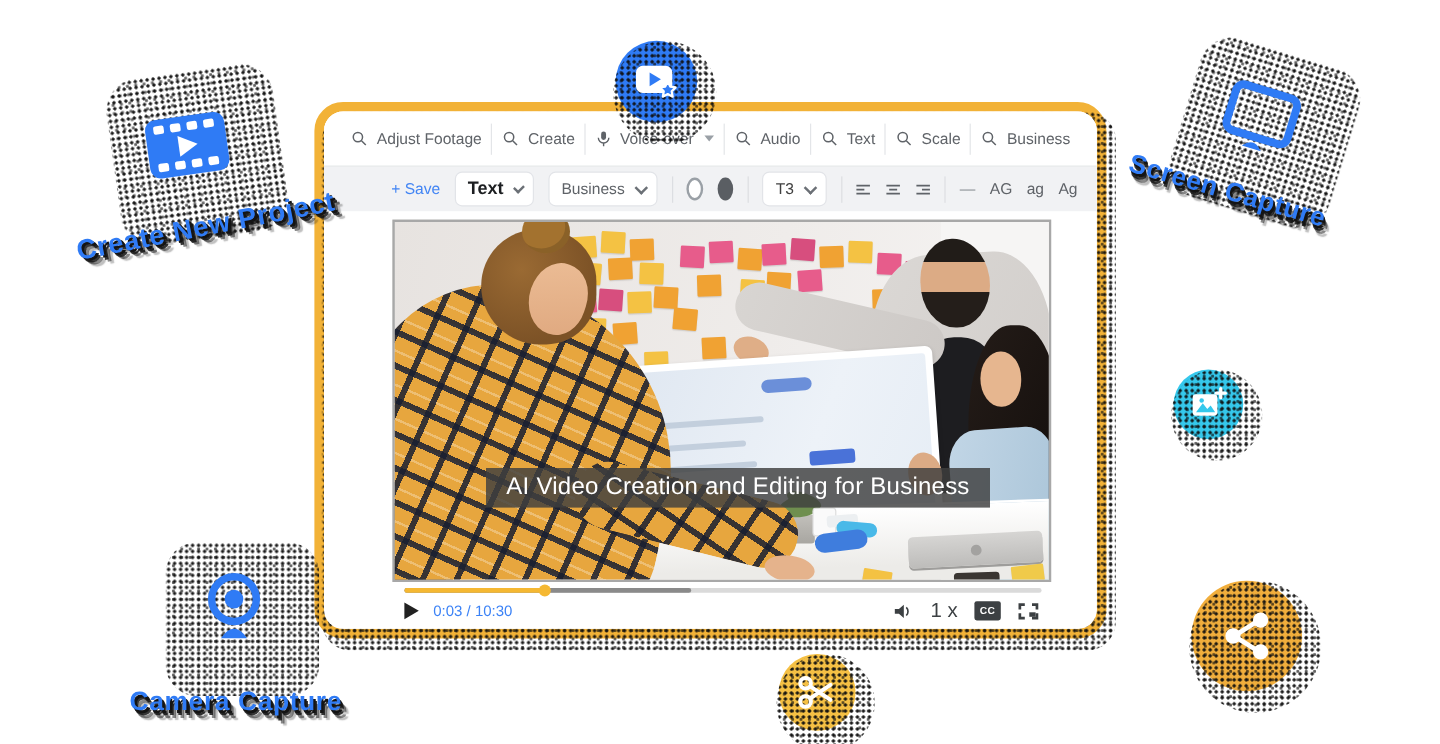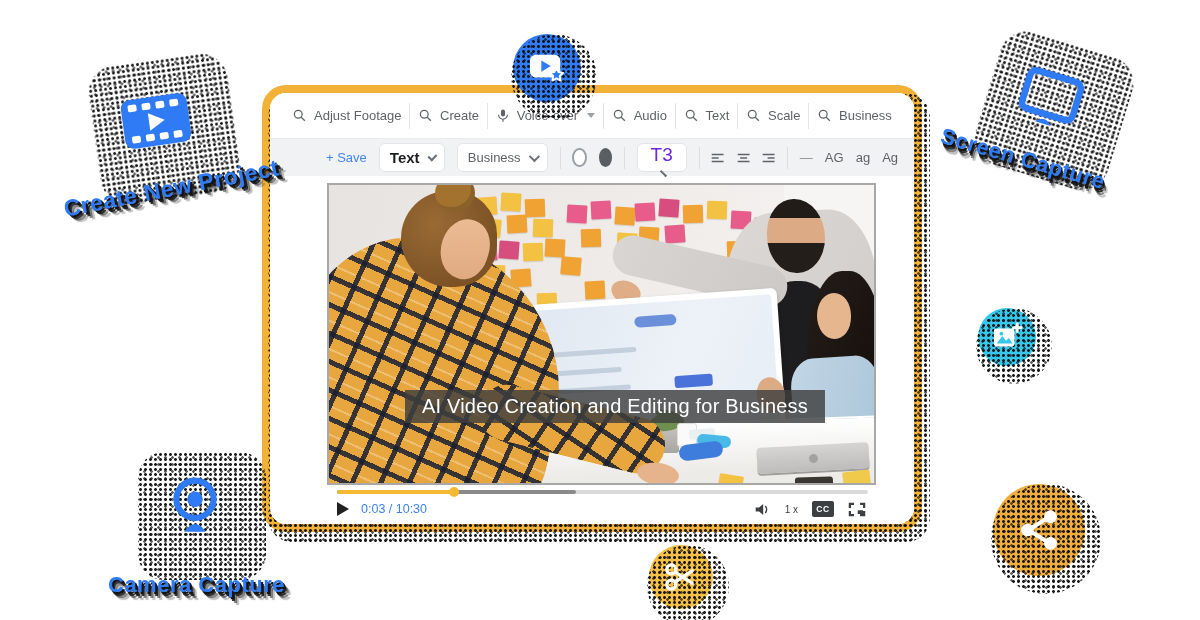--- a/index.html
+++ b/index.html
@@ -43,21 +43,21 @@
   .fmtbar { display:flex; align-items:center; gap:12px; height:38px;
     background:#f1f2f4; padding:0 16px 0 56px; border-top:1px solid #e8eaec; }
   .save { color:#4285f4; font-size:13px; cursor:pointer; white-space:nowrap; }
   .select { display:flex; align-items:center; justify-content:space-between;
     background:#fff; border:1px solid #e2e4e8; border-radius:6px; height:29px;
     padding:0 10px; cursor:pointer; gap:8px; }
   .select .sel-caret { width:8px; height:8px; border-right:2px solid #6b7076;
     border-bottom:2px solid #6b7076; transform:rotate(45deg) translateY(-2px); }
   .sel-style { width:66px; font-size:15px; font-weight:700; color:#1c1e21; }
   .sel-font  { width:96px; font-size:13px; color:#5f6368; }
-  .sel-size  { width:62px; font-size:19px; color:#6d28d9;flex-direction:column; }
+  .sel-size  { width:62px; font-size:13px; color:#404040; }
   .dot-outline { width:19px; height:19px; border-radius:50%; border:2px solid #9aa0a6;
     background:#fff; cursor:pointer; }
   .dot-filled { width:19px; height:19px; border-radius:50%; background:#5a5e63; cursor:pointer; }
   .align-ic { cursor:pointer; display:block; }
   .fmt-sep { width:1px; height:22px; background:#dcdee2; }
   .case-btn { font-size:13px; color:#5f6368; cursor:pointer; }
   .dash { color:#8a8f94; font-size:13px; cursor:pointer; }
 
   
   .video-wrap { position:absolute; left:57px; top:90px; width:549px; }
@@ -180,21 +180,21 @@
     border-radius:2px; }
   .prog-knob { position:absolute; top:-3px; width:10px; height:10px; border-radius:50%;
     background:#f5b832; transform:translateX(-5px); }
   .controls { display:flex; align-items:center; height:30px; padding:0 10px;
     color:#3c4043; }
   .play-btn { width:0; height:0; border-top:7px solid transparent;
     border-bottom:7px solid transparent; border-left:12px solid #212121;
     margin-right:12px; cursor:pointer; }
   .time { font-size:12.5px; color:#3b82f6; }
   .ctrl-right { margin-left:auto; display:flex; align-items:center; gap:14px; }
-  .speed { font-size:10px; }
+  .speed { font-size:17px; }
   .cc-box { width:22px; height:16px; background:#3c4043; color:#fff; border-radius:2px;
     font-size:8.5px; font-weight:700; display:flex; align-items:center;
     justify-content:center; cursor:pointer; letter-spacing:.5px; }
 
   
   .float-card { position:absolute; background:#fff; border-radius:28px;
     display:flex; align-items:center; justify-content:center; z-index:10; cursor:pointer; }
   .card-film { left:95px; top:60px; width:122px; height:122px; transform:rotate(-8deg); }
   .card-screen { left:990px; top:40px; width:120px; height:120px; transform:rotate(17deg); }
   .card-camera { left:140px; top:452px; width:110px; height:110px; border-radius:26px; }

